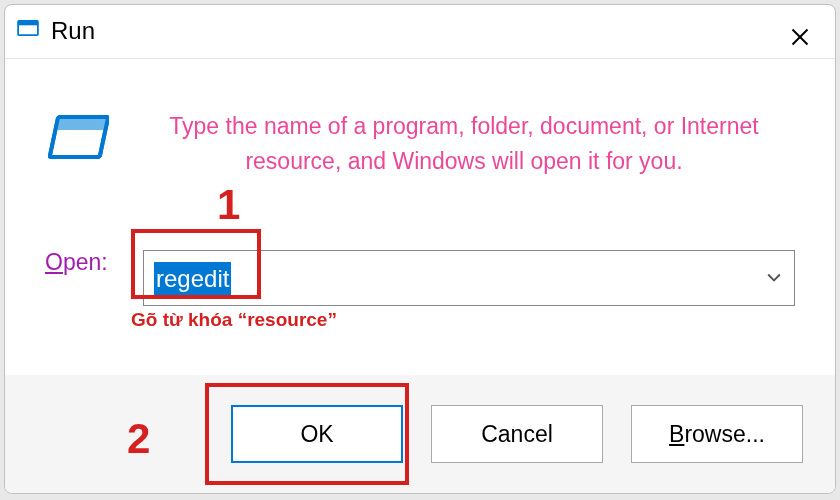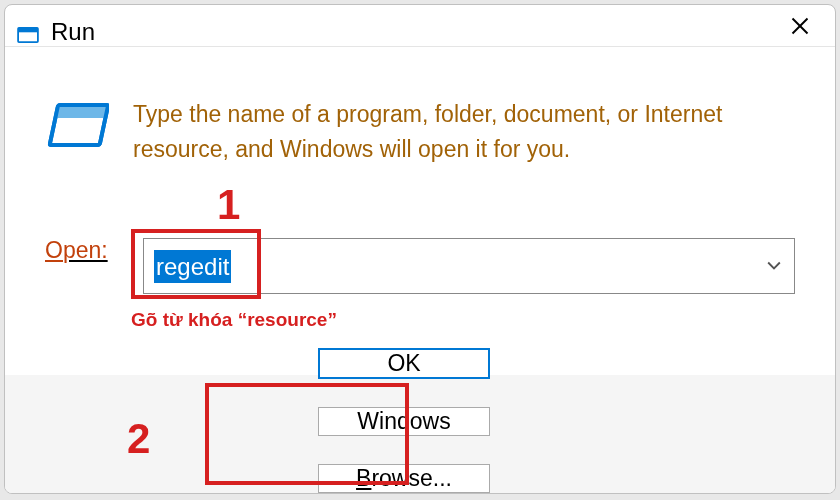--- a/index.html
+++ b/index.html
@@ -18,23 +18,24 @@
       width: 832px;
       height: 490px;
       background: #ffffff;
       border: 1px solid #c0c0c0;
       border-radius: 8px;
       overflow: hidden;
     }
     .titlebar {
       height: 42px;
       display: flex;
-      align-items: flex-end;
+      align-items: flex-start;
       padding: 0 12px;
       border-bottom: 1px solid #e5e5e5;
+      margin-top: 12px;
     }
     .titlebar-icon {
       width: 22px;
       height: 22px;
       margin-right: 12px;
       display: flex;
       align-items: center;
       justify-content: center;
     }
     .titlebar-title {
@@ -63,32 +64,32 @@
     }
     .run-icon {
       width: 64px;
       height: 52px;
       flex-shrink: 0;
       margin-top: 4px;
     }
     .description {
       font-size: 23px;
       line-height: 1.5;
-      color: #a16207;
+      color: #ec4899;
+      text-align: center;
     }
     .open-row {
       display: flex;
       align-items: center;
       gap: 12px;
       position: relative;
     }
     .open-label {
       font-size: 23px;
-      color: #c2410c;
-      text-decoration: underline;
+      color: #a21caf;
       text-decoration-color: #000;
       margin-right: 8px;
       width: 78px;
     }
     .open-label::first-letter { text-decoration: underline; }
     .combo {
       flex: 1;
       position: relative;
       margin-top: 32px;
     }
@@ -154,21 +155,20 @@
       bottom: 0;
       left: 0;
       right: 0;
       height: 118px;
       background: #f5f5f5;
       display: flex;
       align-items: center;
       justify-content: flex-end;
       gap: 28px;
       padding: 0 32px 0 0;
-      flex-direction: column;
     }
     .btn {
       min-width: 172px;
       height: 58px;
       background: #fff;
       border: 1px solid #aaa;
       font-size: 23px;
       color: #000;
       cursor: pointer;
       display: flex;
@@ -242,21 +242,21 @@
           <svg viewBox="0 0 12 8" width="14" height="10">
               <path d="M1 1 L6 6 L11 1" fill="none" stroke="#555" stroke-width="1.6"></path>
             </svg>
         </span>
       </div>
     </div>
   </div>
 
   <div class="button-bar">
     <button class="btn btn-primary">OK</button>
-    <button class="btn">Windows</button>
+    <button class="btn">Cancel</button>
     <button class="btn"><span class="u">B</span>rowse...</button>
   </div>
 
   <div class="annotation-1">1</div>
   <div class="redbox-input"></div>
   <div class="hint-text">Gõ từ khóa “resource”</div>
 
   <div class="annotation-2">2</div>
   <div class="redbox-ok"></div>
 

